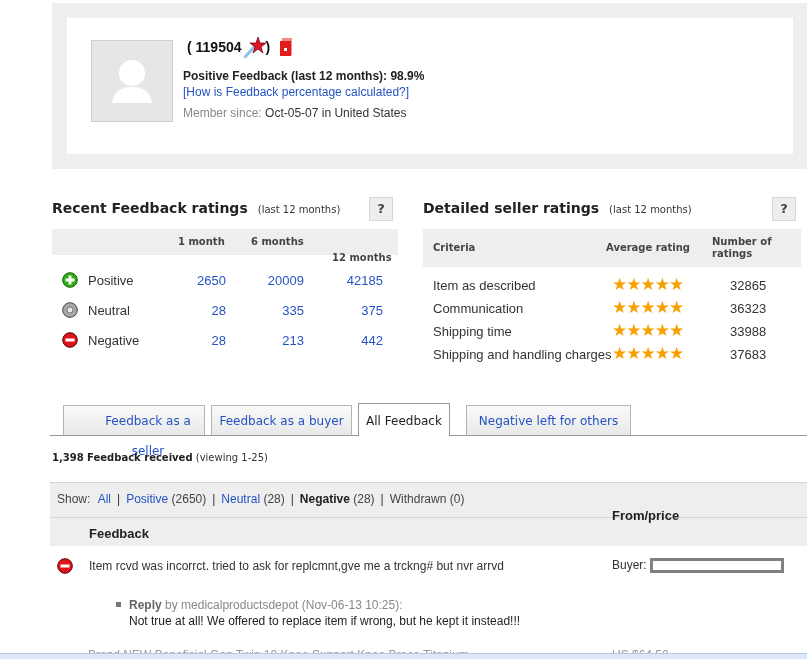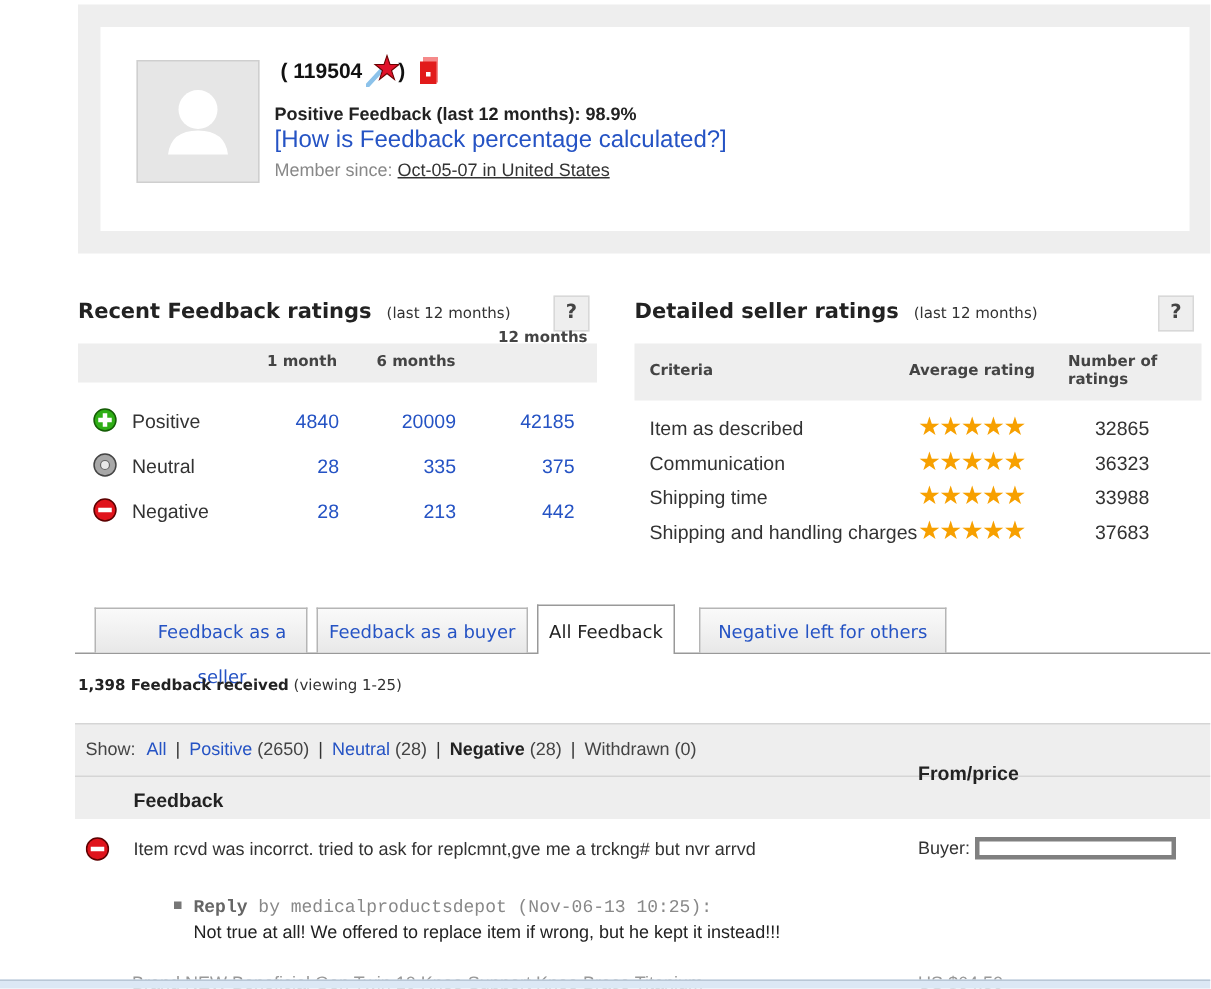--- a/index.html
+++ b/index.html
@@ -6,23 +6,23 @@
   body { width:807px; height:659px; overflow:hidden; background:#fff; position:relative; font-family:"Liberation Sans", sans-serif; color:#333; }
   .abs { position:absolute; }
 
   
   .profile-outer { left:52px; top:3px; width:755px; height:166px; background:#eeeeee; }
   .profile-inner { left:67px; top:18px; width:726px; height:136px; background:#fff; }
   .avatar { left:91px; top:40px; width:80px; height:80px; background:#e6e6e6; border:1px solid #cfcfcf; }
   .username-line { left:183px; top:36px; font-size:14px; font-weight:bold; white-space:nowrap; color:#111; display:flex; align-items:center; }
   .username-line a { color:#0b40a8; text-decoration:none; }
   .pos-fb { left:183px; top:69px; font-size:12px; font-weight:bold; color:#222; }
-  .howcalc { left:183px; top:85px; font-size:16px; color:#2553c4; }
+  .howcalc { left:183px; top:85px; font-size:12px; color:#2553c4; }
   .member { left:183px; top:106px; font-size:12px; color:#888; }
-  .member span.v { color:#333;text-decoration:underline; }
+  .member span.v { color:#333; }
 
   
   .sec-title { font-family:"DejaVu Sans", sans-serif; font-size:14px; font-weight:bold; color:#222; white-space:nowrap; }
   .sec-title .sub { font-weight:normal; font-size:10px; color:#333; margin-left:10px;text-align:right; }
   .help-btn { width:22px; height:22px; background:#eee; border:1px solid #d8d8d8; font-family:"DejaVu Sans", sans-serif; font-size:13px; font-weight:bold; color:#444; text-align:center; line-height:22px; }
 
   
   .rr-head { left:52px; top:229px; width:346px; height:26px; background:#eeeeee; }
   .th-small { font-family:"DejaVu Sans", sans-serif; font-size:10px; font-weight:bold; color:#444; }
   .rr-row { font-size:13px; color:#333; }
@@ -45,21 +45,21 @@
   .filter-bar { left:50px; top:482px; width:757px; height:36px; background:#eeeeee; border-top:1px solid #d5d5d5; border-bottom:1px solid #d5d5d5; box-sizing:border-box; }
   .filter { left:57px; top:492px; font-size:12px; color:#444; white-space:nowrap; }
   .filter a { color:#2553c4; text-decoration:none; }
   .filter .sep { margin:0 6px; color:#333; }
 
   .fb-head { left:50px; top:518px; width:757px; height:28px; background:#eeeeee; }
   .fb-head-label { font-size:13px; font-weight:bold; color:#222; }
 
   .fb-text { font-size:12px; color:#333; white-space:nowrap; }
   .buyer-redact { left:650px; top:558px; width:134px; height:15px; background:#fff; border:3px solid #808080; box-sizing:border-box; }
-  .reply { left:116px; top:598px; font-size:12px; color:#888; white-space:nowrap;font-family:Liberation Mono, monospace; }
+  .reply { left:116px; top:598px; font-size:12px; color:#888; white-space:nowrap; }
   .reply b { color:#666; }
   .reply-bullet { display:inline-block; width:5px; height:5px; background:#777; margin-right:8px; vertical-align:middle; position:relative; top:-1px; }
   .reply-text { left:129px; top:614px; font-size:12px; color:#222; white-space:nowrap; }
   .cut-row { left:88px; top:648px; font-size:12px; color:#999; white-space:nowrap; }
   .cut-price { left:612px; top:648px; font-size:12px; color:#999; white-space:nowrap; }
   .bottom-strip { left:0; top:653px; width:807px; height:6px; background:#dce8f5; border-top:1px solid #b9c7d6; }
 </style>
 </head>
 <body>
 
@@ -96,31 +96,31 @@
   <span class="v">Oct-05-07 in United States</span>
 </div>
 
 <div class="abs sec-title" style="left:52px;top:200px;">
   <span>Recent Feedback ratings</span><span class="sub">(last 12 months)</span>
 </div>
 <div class="abs help-btn" style="left:369px;top:197px;">?</div>
 <div class="abs rr-head"></div>
 <div class="abs th-small" style="left:178px;top:236px;">1 month</div>
 <div class="abs th-small" style="left:251px;top:236px;">6 months</div>
-<div class="abs th-small" style="left:332px;top:220px;">12 months</div>
+<div class="abs th-small" style="left:332px;top:252px;">12 months</div>
 
 <div class="abs" style="left:62px;top:272px;width:16px;height:16px;">
   <svg width="16" height="16" viewBox="0 0 16 16">
       <circle cx="8" cy="8" r="7.3" fill="#2fae16" stroke="#145c05" stroke-width="1"></circle>
       <rect x="3.5" y="6.5" width="9" height="3" fill="#fff"></rect>
       <rect x="6.5" y="3.5" width="3" height="9" fill="#fff"></rect>
     </svg>
 </div>
 <div class="abs rr-row" style="left:88px;top:273px;">Positive</div>
-<a class="abs num" href="#" style="left:166px;top:273px;text-decoration:none;">4840</a>
+<a class="abs num" href="#" style="left:166px;top:273px;text-decoration:none;">2650</a>
 <a class="abs num" href="#" style="left:244px;top:273px;text-decoration:none;">20009</a>
 <a class="abs num" href="#" style="left:323px;top:273px;text-decoration:none;">42185</a>
 
 <div class="abs" style="left:62px;top:302px;width:16px;height:16px;">
   <svg width="16" height="16" viewBox="0 0 16 16">
       <circle cx="8" cy="8" r="7.3" fill="#a8a8a8" stroke="#444" stroke-width="1"></circle>
       <circle cx="8" cy="8" r="3" fill="#e8e8e8" stroke="#666" stroke-width="0.8"></circle>
     </svg>
 </div>
 <div class="abs rr-row" style="left:88px;top:303px;">Neutral</div>

